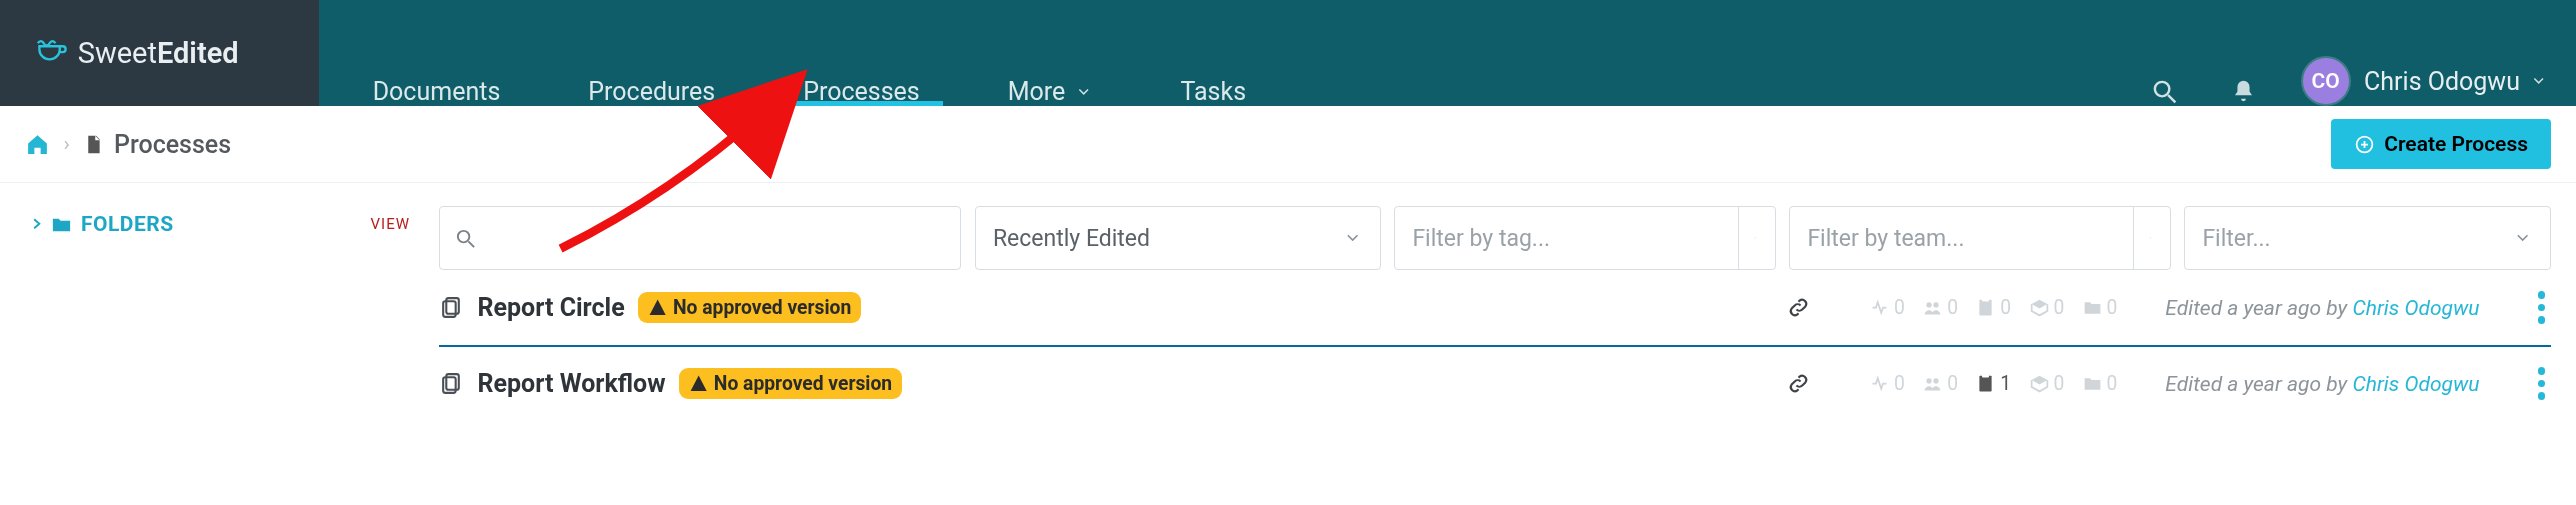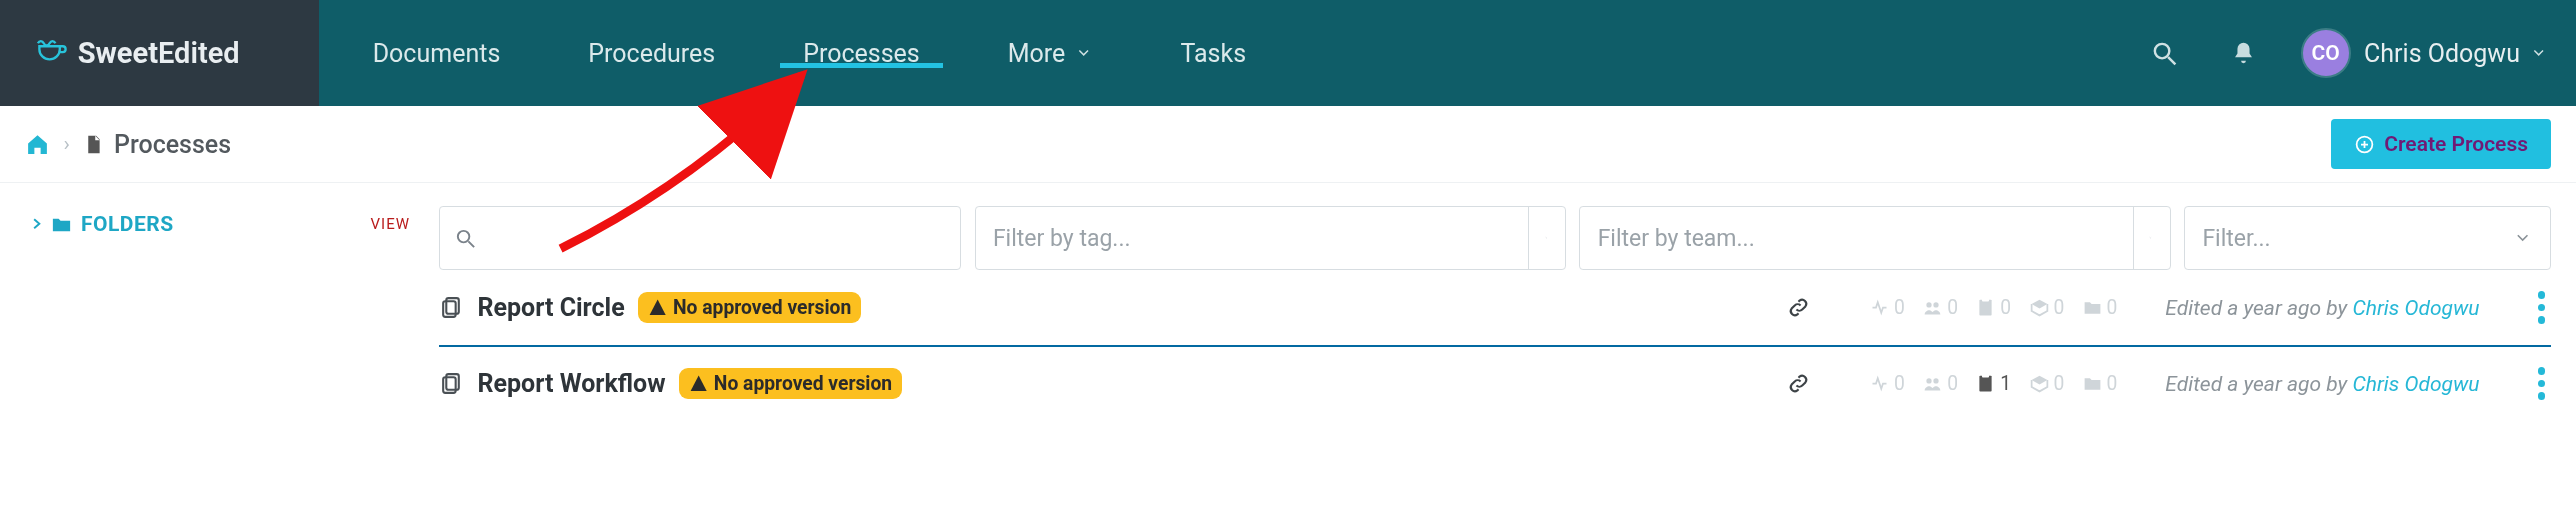--- a/index.html
+++ b/index.html
@@ -1,41 +1,41 @@
 <!DOCTYPE html>
 <html><head>
 <meta charset="utf-8">
 <style>
   *{box-sizing:border-box;margin:0;padding:0;font-family:-apple-system,BlinkMacSystemFont,"Segoe UI",Roboto,Helvetica,Arial,sans-serif}
   body{background:#fff;color:#333;width:2576px}
   
   .topbar{display:flex;align-items:stretch;height:106px}
   .logo-wrap{background:#2d3942;display:flex;align-items:center;padding:0 35px;min-width:319px}
   .logo-cup{width:35px;height:35px;margin-right:7.7px;fill:#28c4db}
-  .logo-thin{color:#e9eef1;font-size:29px;font-weight:700}
+  .logo-thin{color:#e9eef1;font-size:29px;font-weight:400}
   .logo-bold{color:#e9eef1;font-size:29px;font-weight:600}
-  .nav{flex:1;background:#0f5d68;display:flex;align-items:center;padding-left:9.7px}
+  .nav{flex:1;background:#0f5d68;display:flex;align-items:flex-end;padding-left:9.7px}
   .nav-item{position:relative;color:#dbe9eb;font-size:25px;display:flex;align-items:center;padding:0 44px;cursor:pointer}
   .nav-item.active::after{content:"";position:absolute;left:21px;right:21px;bottom:0;height:4.8px;background:#23c2e2}
   .nav-item .chevron{margin-left:9.7px}
   .nav-spacer{flex:1}
   .nav-icon{display:flex;align-items:center;padding:0 25px;cursor:pointer}
   .nav-icon svg{width:29px;height:29px;fill:#c8dcdf}
   .user{display:flex;align-items:center;padding:0 29px 0 17.4px;cursor:pointer}
   .avatar{width:50px;height:50px;border-radius:50%;background:#9a7fe0;color:#fff;font-size:21px;font-weight:600;display:flex;align-items:center;justify-content:center;border:2.9px solid #3c7d86;margin-right:13.5px}
   .username{color:#e7eef0;font-size:25px;margin-right:9.7px}
   .chev-down{width:17.4px;height:17.4px;fill:#cfe1e3}
   
   .subbar{display:flex;align-items:center;height:77px;padding:0 25px;border-bottom:1px solid #eef1f3}
   .crumb-home{width:25px;height:25px;fill:#23b7d3}
   .crumb-sep{margin:0 13.5px;color:#b9c1c7;font-size:21px}
   .crumb-ic{width:21px;height:21px;fill:#555;margin-right:9.7px;vertical-align:-2.9px}
   .crumb-txt{font-size:25px;color:#53595e;font-weight:500}
   .sub-spacer{flex:1}
-  .btn-create{background:#21bfe0;color:#701a75;border:none;border-radius:3.9px;height:50px;padding:0 23px;font-size:21px;font-weight:600;display:flex;align-items:center;cursor:pointer}
+  .btn-create{background:#21bfe0;color:#000000;border:none;border-radius:3.9px;height:50px;padding:0 23px;font-size:21px;font-weight:600;display:flex;align-items:center;cursor:pointer}
   .btn-create svg{width:21px;height:21px;fill:#fff;margin-right:9.7px}
   
   .body{display:flex}
   .sidebar{width:439px;padding:29px 29px 0 29px}
   .sb-row{display:flex;align-items:center;color:#1ea7c5}
   .sb-chev{width:15.5px;height:15.5px;fill:#1ea7c5;margin-right:5.8px}
   .sb-fold{width:23px;height:23px;fill:#1ea7c5;margin-right:7.7px}
   .sb-label{font-size:21px;font-weight:700;letter-spacing:0.5px}
   .sb-view{margin-left:auto;color:#b91c1c;font-size:15px;letter-spacing:1px}
   .main{flex:1;padding:23px 25px 0 0}
@@ -158,20 +158,26 @@
   <div class="main">
 
     <div class="filters">
       <div class="fcontrol search">
         <svg viewBox="0 0 24 24">
             <circle cx="10" cy="10" r="6" fill="none" stroke="#7a828a" stroke-width="2"></circle>
             <line x1="15" y1="15" x2="21" y2="21" stroke="#7a828a" stroke-width="2"></line>
           </svg>
         <input type="text" placeholder="" style="">
       </div>
+      <div class="fcontrol select" style="flex:0 0 406px">
+        <span>Recently Edited</span>
+        <svg class="sel-chev" viewBox="0 0 24 24">
+            <path d="M6 9l6 6 6-6" fill="none" stroke="#8a9298" stroke-width="2"></path>
+          </svg>
+      </div>
       <div class="fcontrol select">
         <span class="placeholder">Filter by tag...</span>
         <span class="sel-chev boxed">
             <svg viewBox="0 0 24 24" width="19.3" height="19.3">
               <path d="M6 9l6 6 6-6" fill="none" stroke="#8a9298" stroke-width="2"></path>
             </svg>
           </span>
       </div>
       <div class="fcontrol select">
         <span class="placeholder">Filter by team...</span>

